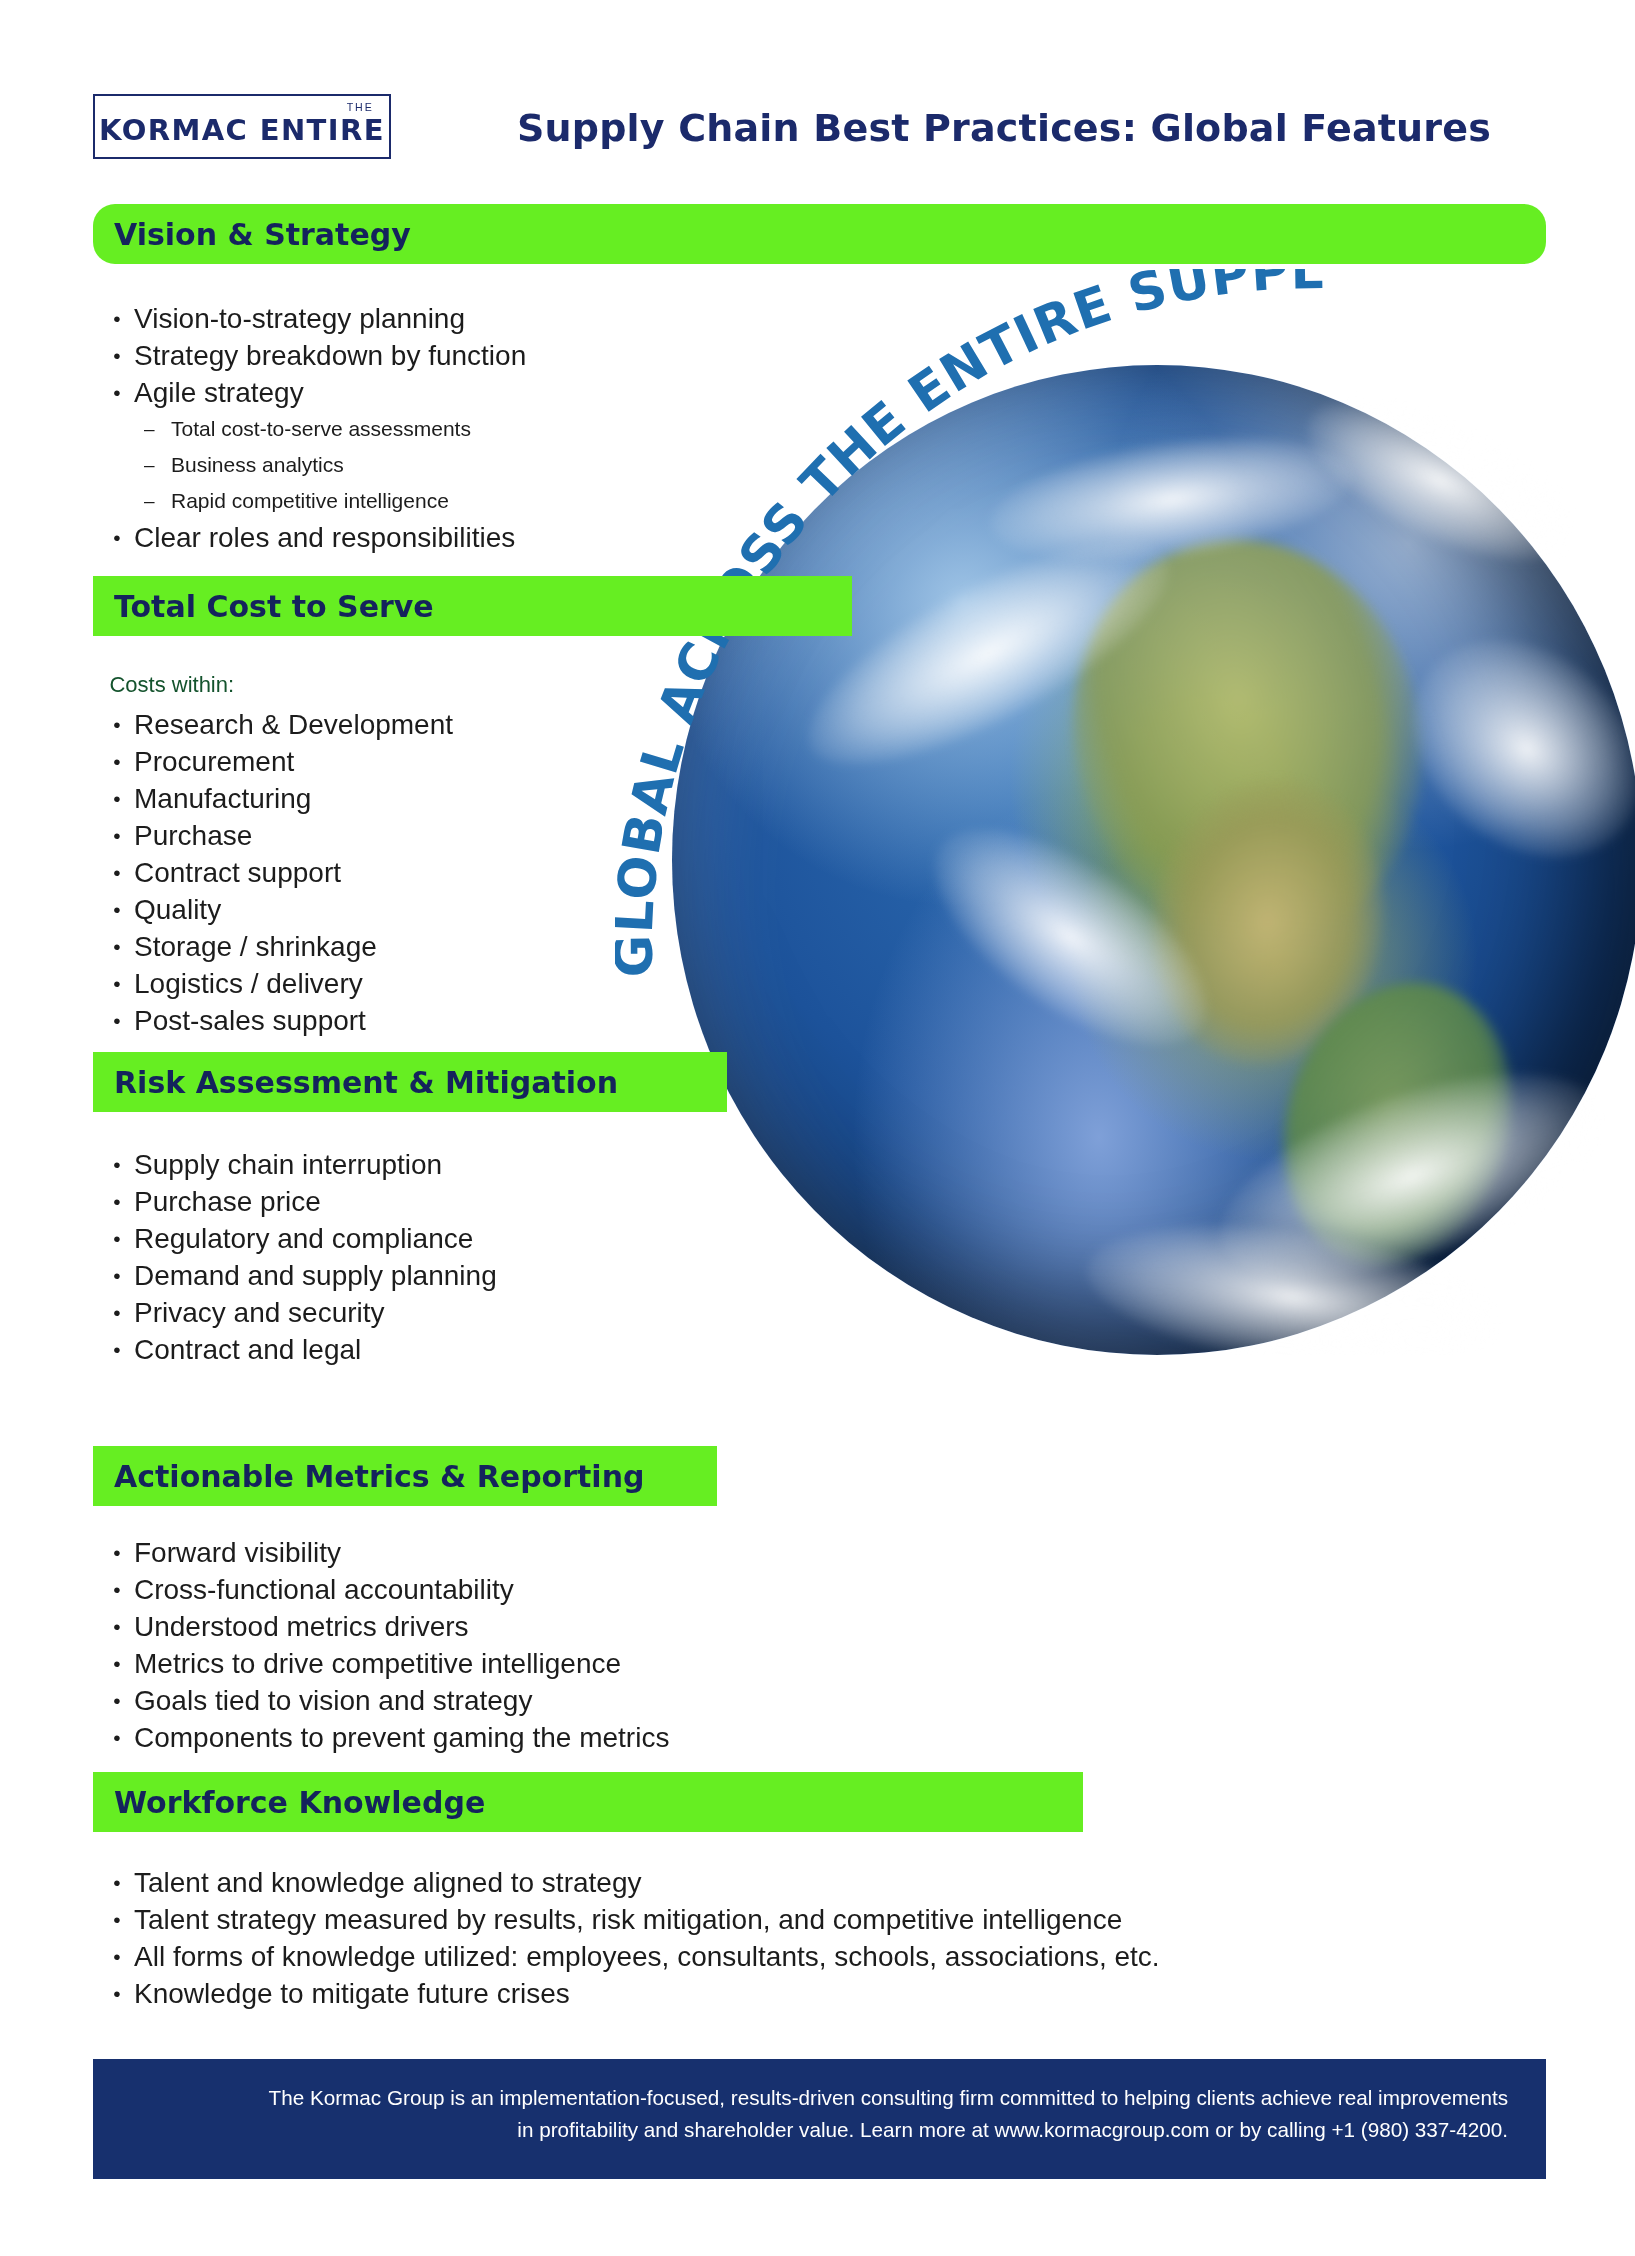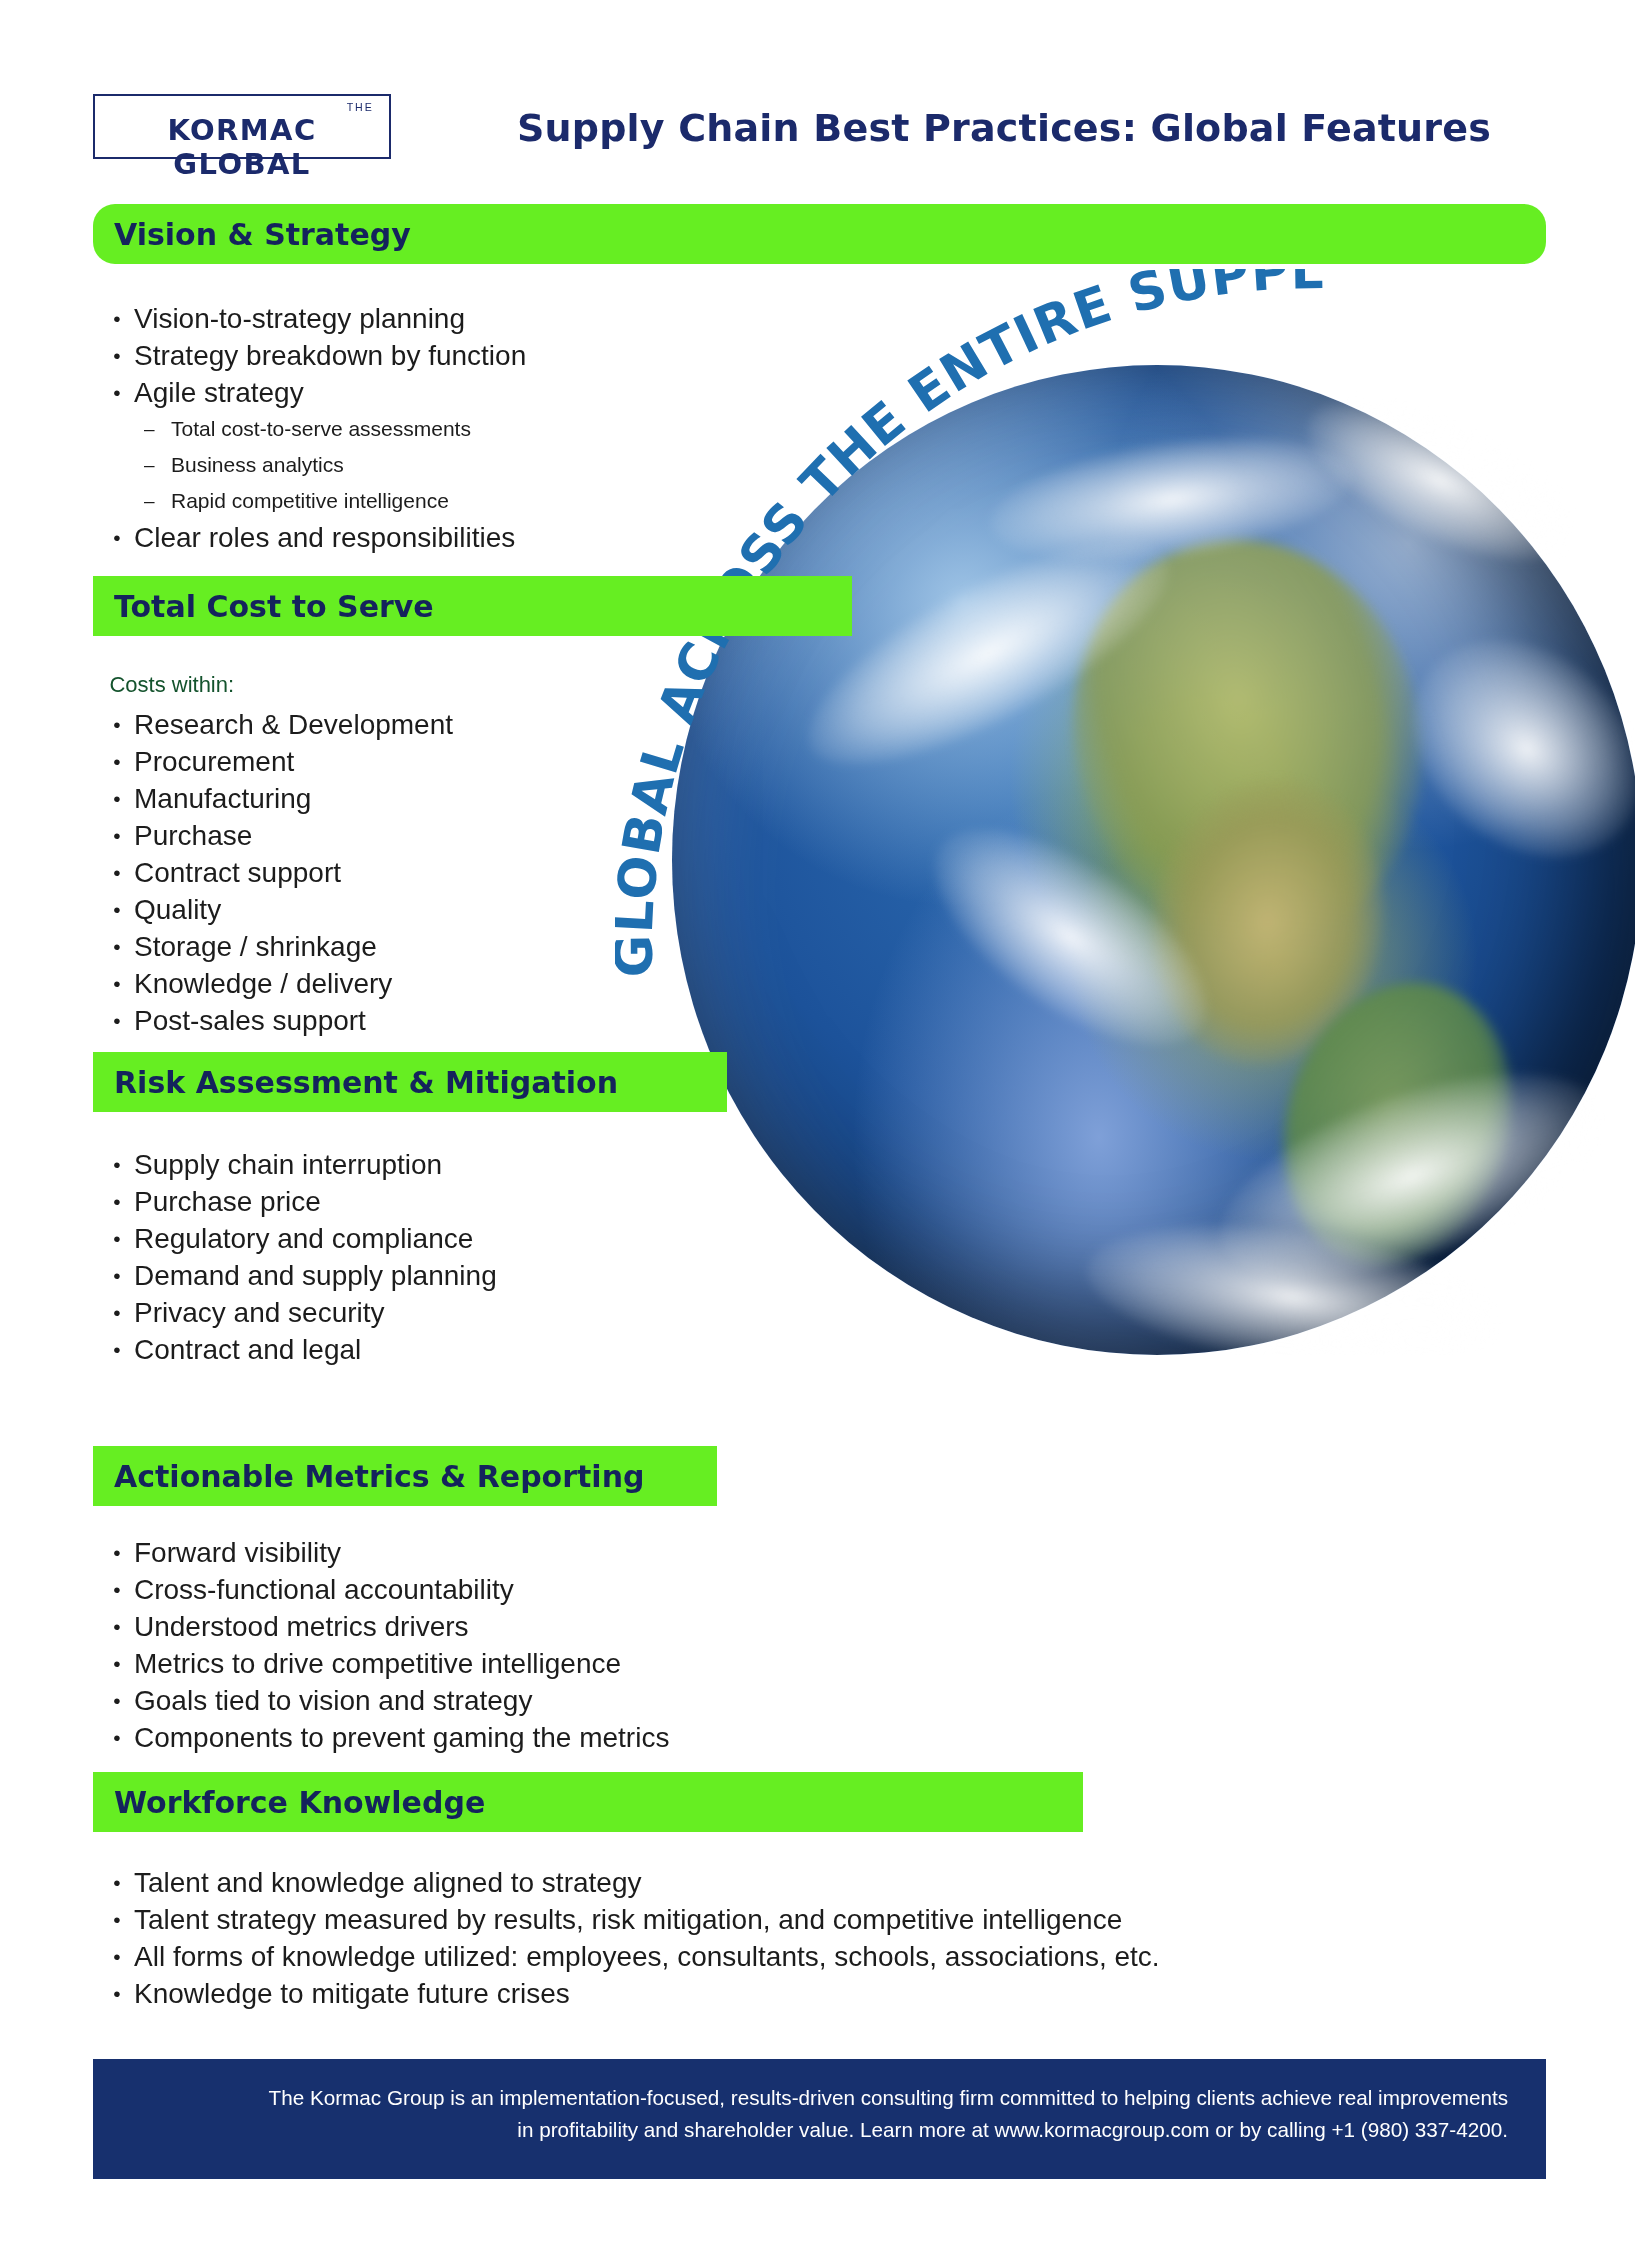--- a/index.html
+++ b/index.html
@@ -263,21 +263,21 @@
   }
 </style>
 </head>
 <body>
 
 <div class="page">
 
   <div class="header">
     <div class="logo-box">
       <div class="logo-the">THE</div>
-      <div class="logo-name">KORMAC GLOBAL</div>
+      <div class="logo-name">KORMAC ENTIRE</div>
     </div>
     <div class="header-title">Supply Chain Best Practices: Global Features</div>
   </div>
 
   <div class="globe-wrap">
     <div class="globe">
       <div class="landmass land-na"></div>
       <div class="landmass land-na2"></div>
       <div class="landmass land-sa"></div>
       <div class="cloud c1"></div>
@@ -332,21 +332,21 @@
   <div class="block" style="top:672px;">
     <div class="intro-line">Costs within:</div>
     <ul class="bul">
       <li>Research &amp; Development</li>
       <li>Procurement</li>
       <li>Manufacturing</li>
       <li>Purchase</li>
       <li>Contract support</li>
       <li>Quality</li>
       <li>Storage / shrinkage</li>
-      <li>Knowledge / delivery</li>
+      <li>Logistics / delivery</li>
       <li>Post-sales support</li>
     </ul>
   </div>
 
   <div class="banner" style="left:93px; top:1052px; width:634px;">
     <div class="banner-label">Risk Assessment &amp; Mitigation</div>
   </div>
   <div class="block" style="top:1146px;">
     <ul class="bul">
       <li>Supply chain interruption</li>

